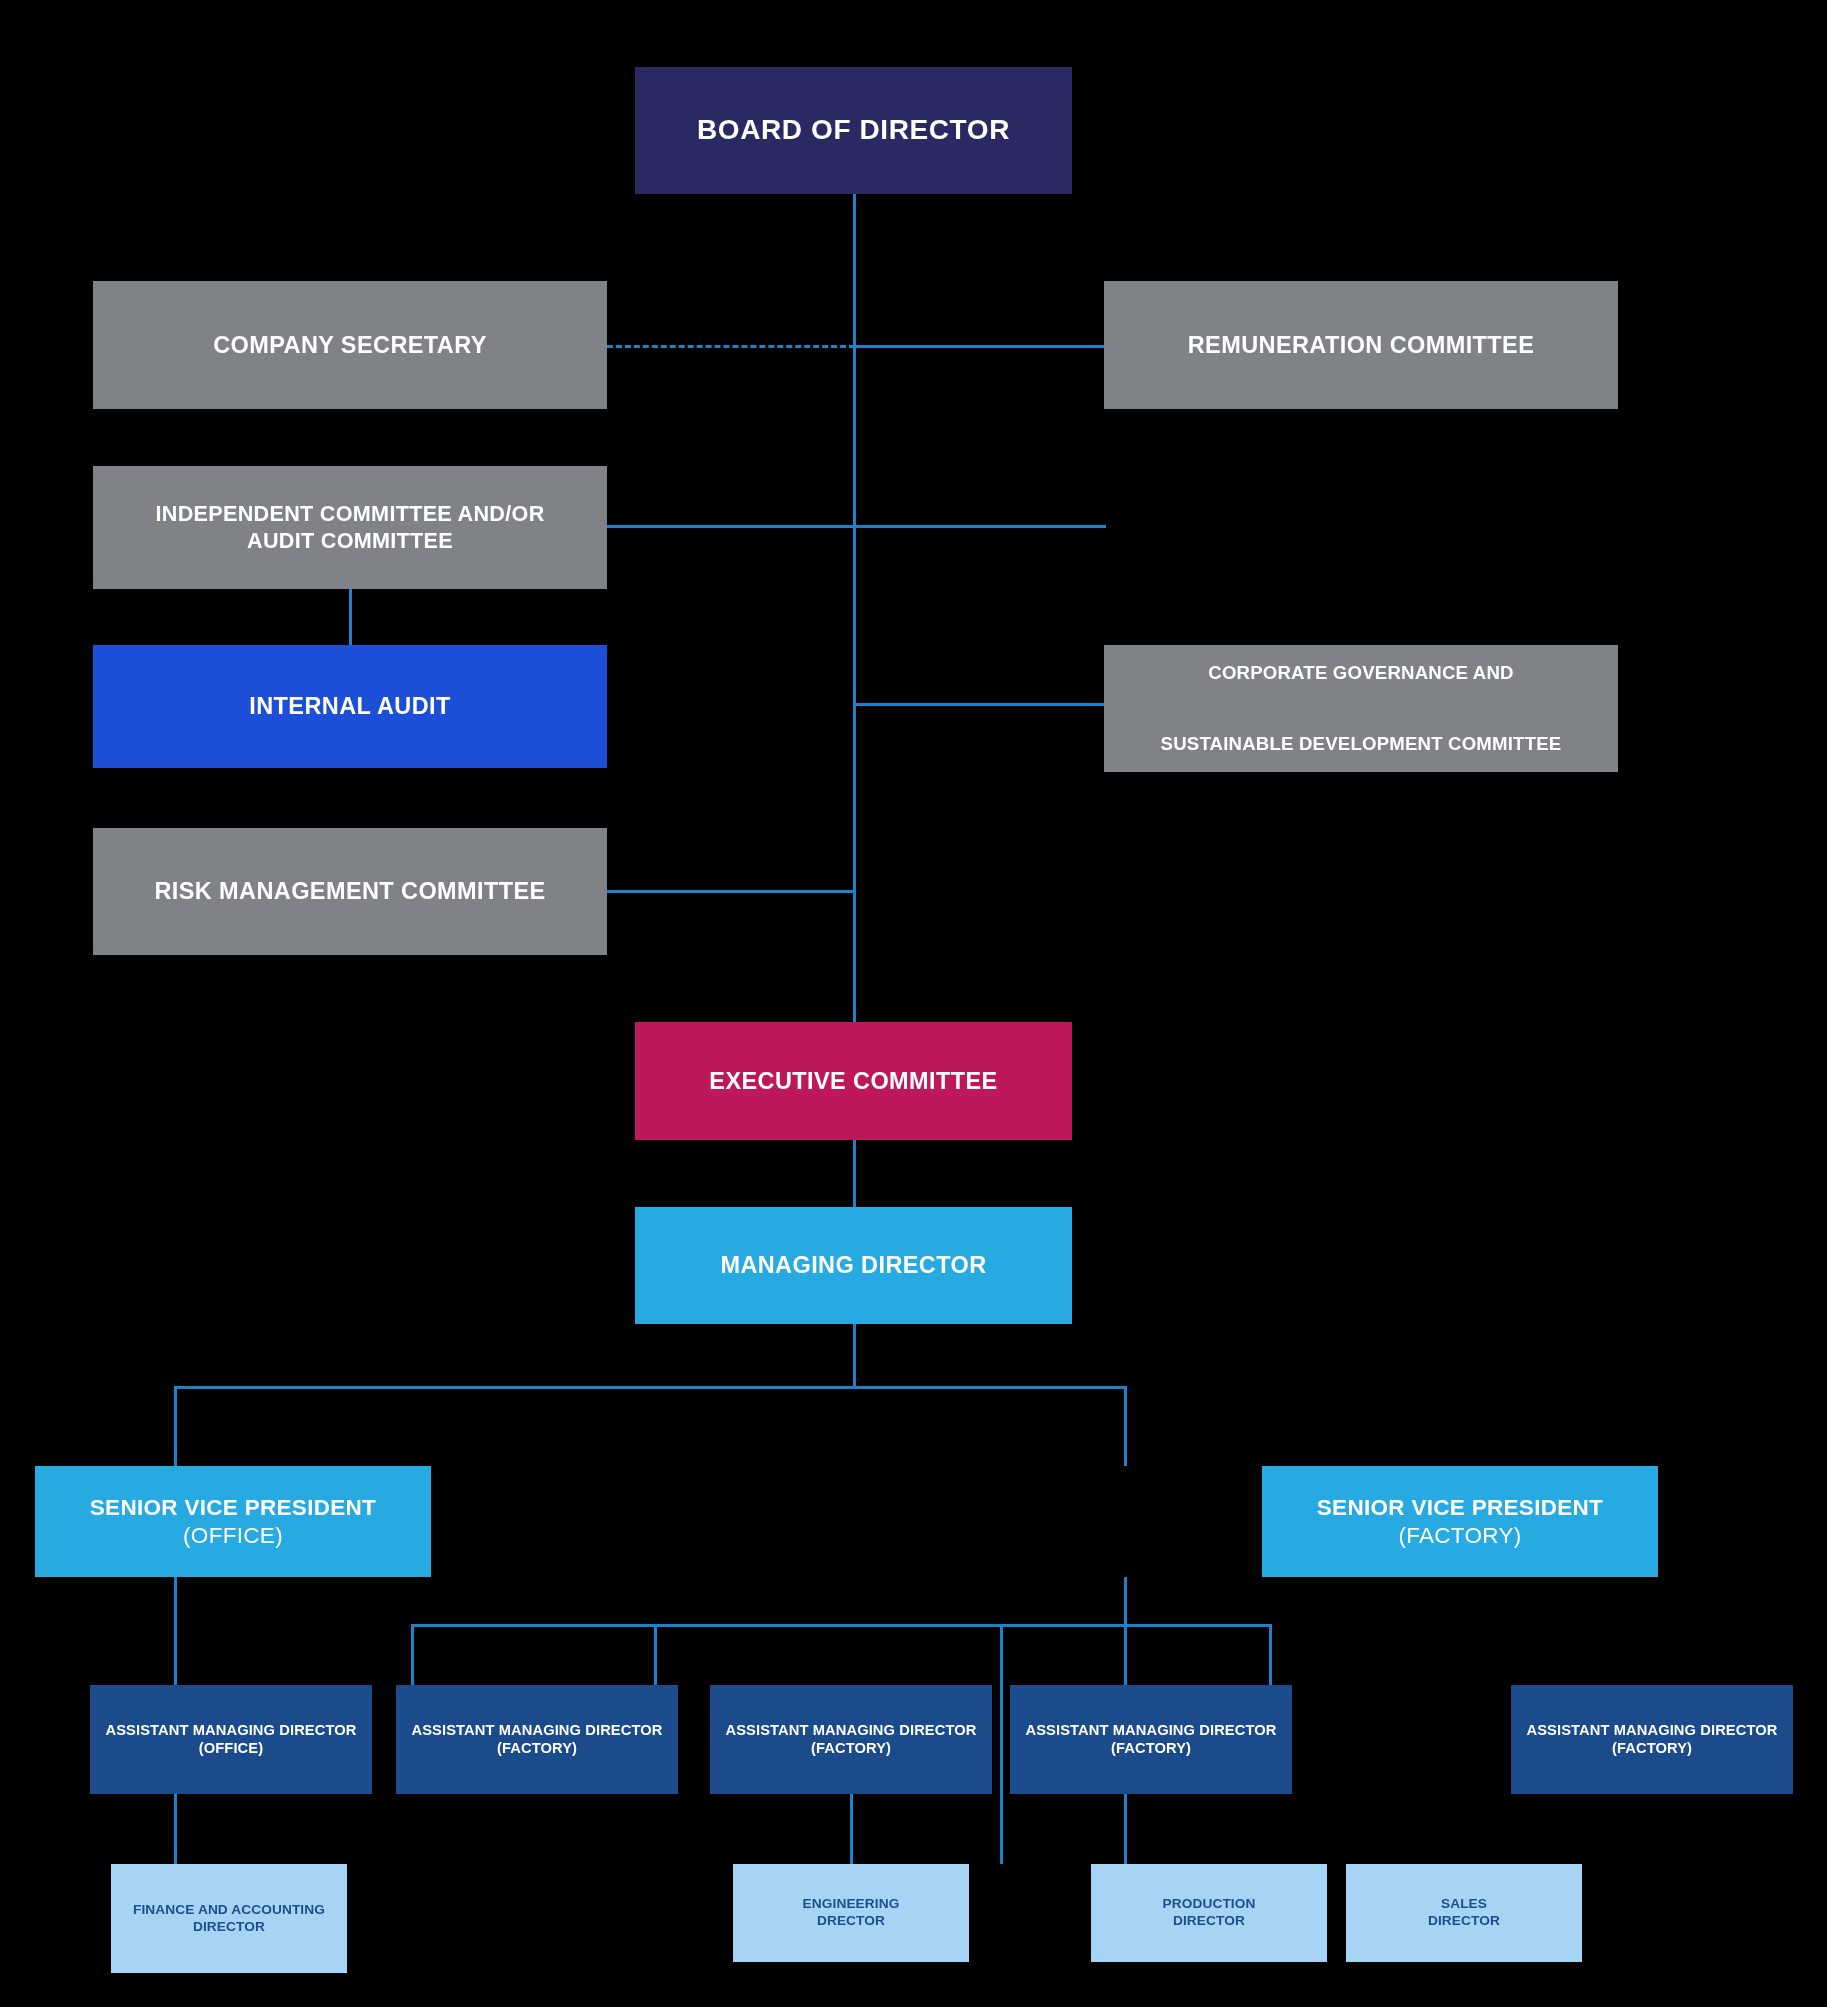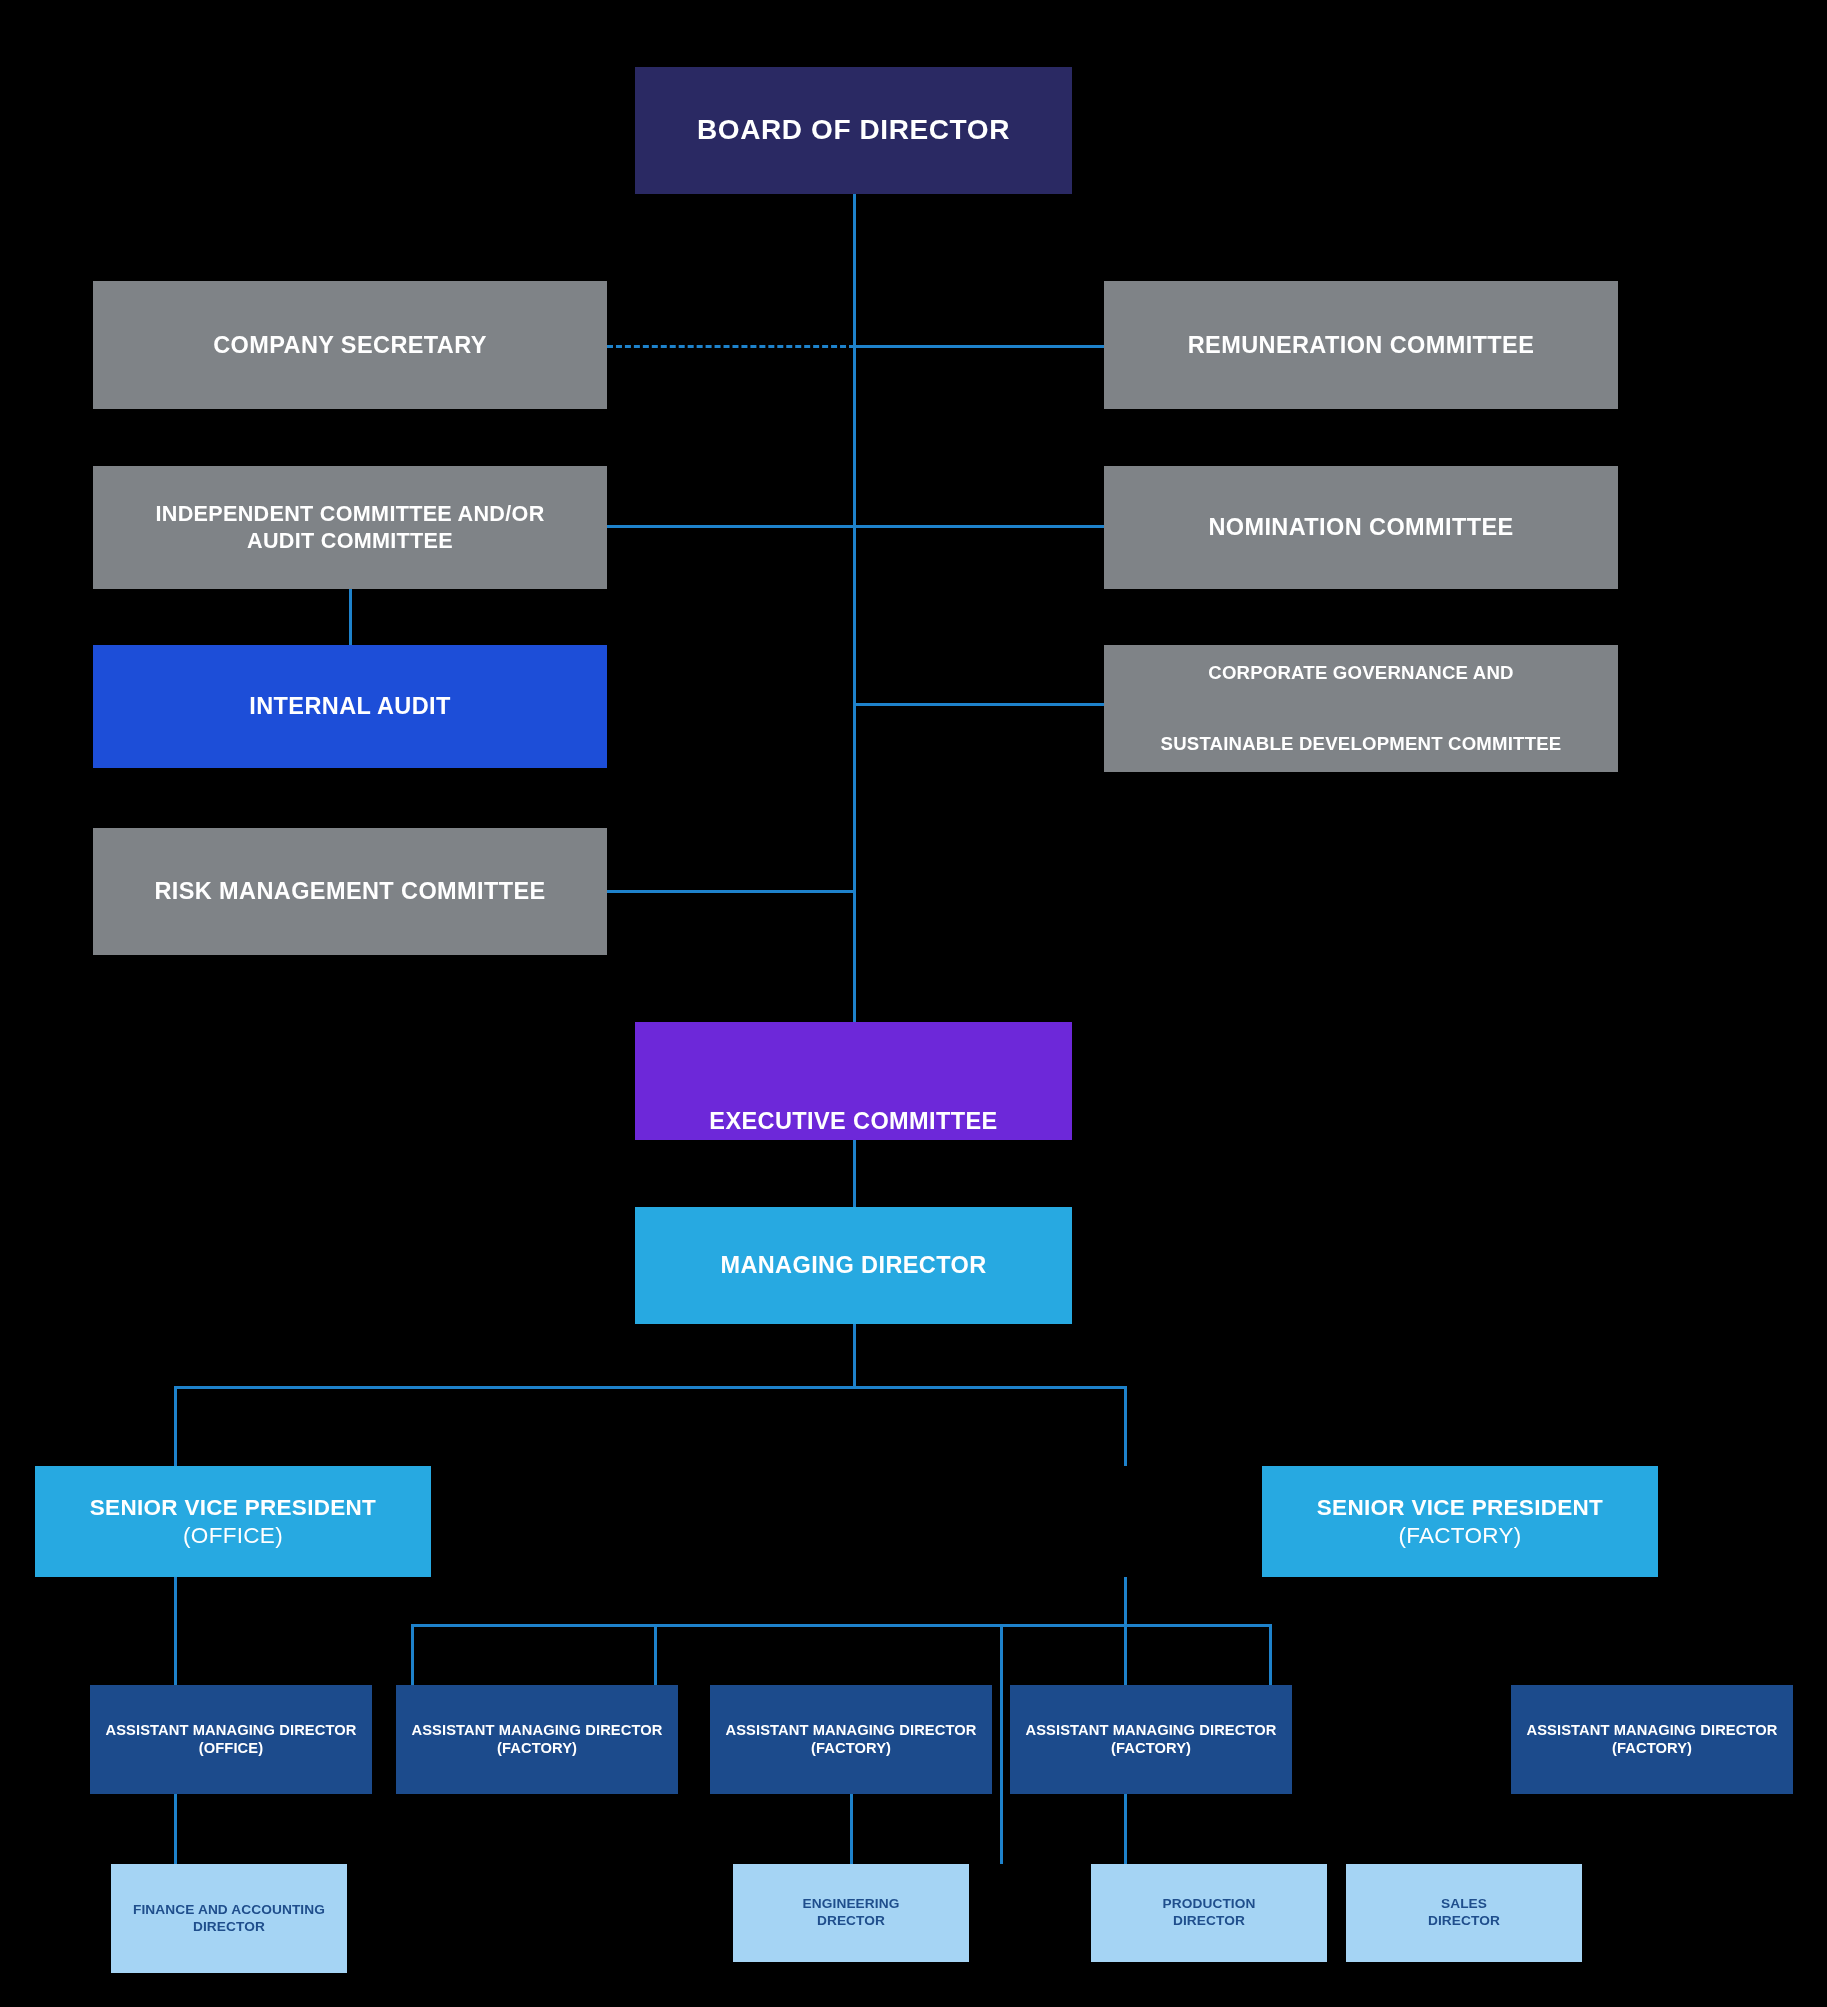--- a/index.html
+++ b/index.html
@@ -28,21 +28,21 @@
     z-index:5;
     padding:3.9px 7.8px;
   }
   .node .l1{display:block;}
   .node .l2{display:block;font-weight:400;}
 
   
   .c-board   {background:#2a2963;}
   .c-gray    {background:#7f8387;}
   .c-graylt  {background:#1d4ed8;}
-  .c-exec    {background:#6d28d9;justify-content:flex-end;}
+  .c-exec    {background:#be185d;}
   .c-mid     {background:#27a9e1;}
   .c-amd     {background:#1c4b8c;}
   .c-pale    {background:#a5d4f4;color:#1f4e8c;}
 
   
   .t-board {font-size:28px;font-weight:700;letter-spacing:0.6px;}
   .t-big   {font-size:23.5px;font-weight:700;letter-spacing:0.4px;}
   .t-med   {font-size:21.6px;font-weight:700;letter-spacing:0.3px;}
   .t-sm    {font-size:18.6px;font-weight:700;letter-spacing:0.2px;}
   .t-amd   {font-size:14.7px;font-weight:700;letter-spacing:0.1px;}
@@ -113,23 +113,20 @@
 
   <div class="node c-gray t-big" style="left:1104px;top:281px;width:514px;height:128px;">
     <span class="l1">REMUNERATION COMMITTEE</span>
   </div>
 
   <div class="node c-gray t-med" style="left:93px;top:466px;width:514px;height:123px;">
     <span class="l1">INDEPENDENT COMMITTEE AND/OR</span>
     <span class="l2" style="font-weight:700;">AUDIT COMMITTEE</span>
   </div>
 
-  <div class="node c-gray t-big" style="left:1104px;top:466px;width:514px;height:123px;">
-    <span class="l1">NOMINATION COMMITTEE</span>
-  </div>
 
   <div class="node c-graylt t-big" style="left:93px;top:645px;width:514px;height:123px;">
     <span class="l1">INTERNAL AUDIT</span>
   </div>
 
   <div class="node c-gray t-sm" style="left:1104px;top:645px;width:514px;height:127px;gap:48px;">
     <span class="l1">CORPORATE GOVERNANCE AND</span>
     <span class="l2" style="font-weight:700;">SUSTAINABLE DEVELOPMENT COMMITTEE</span>
   </div>
 

